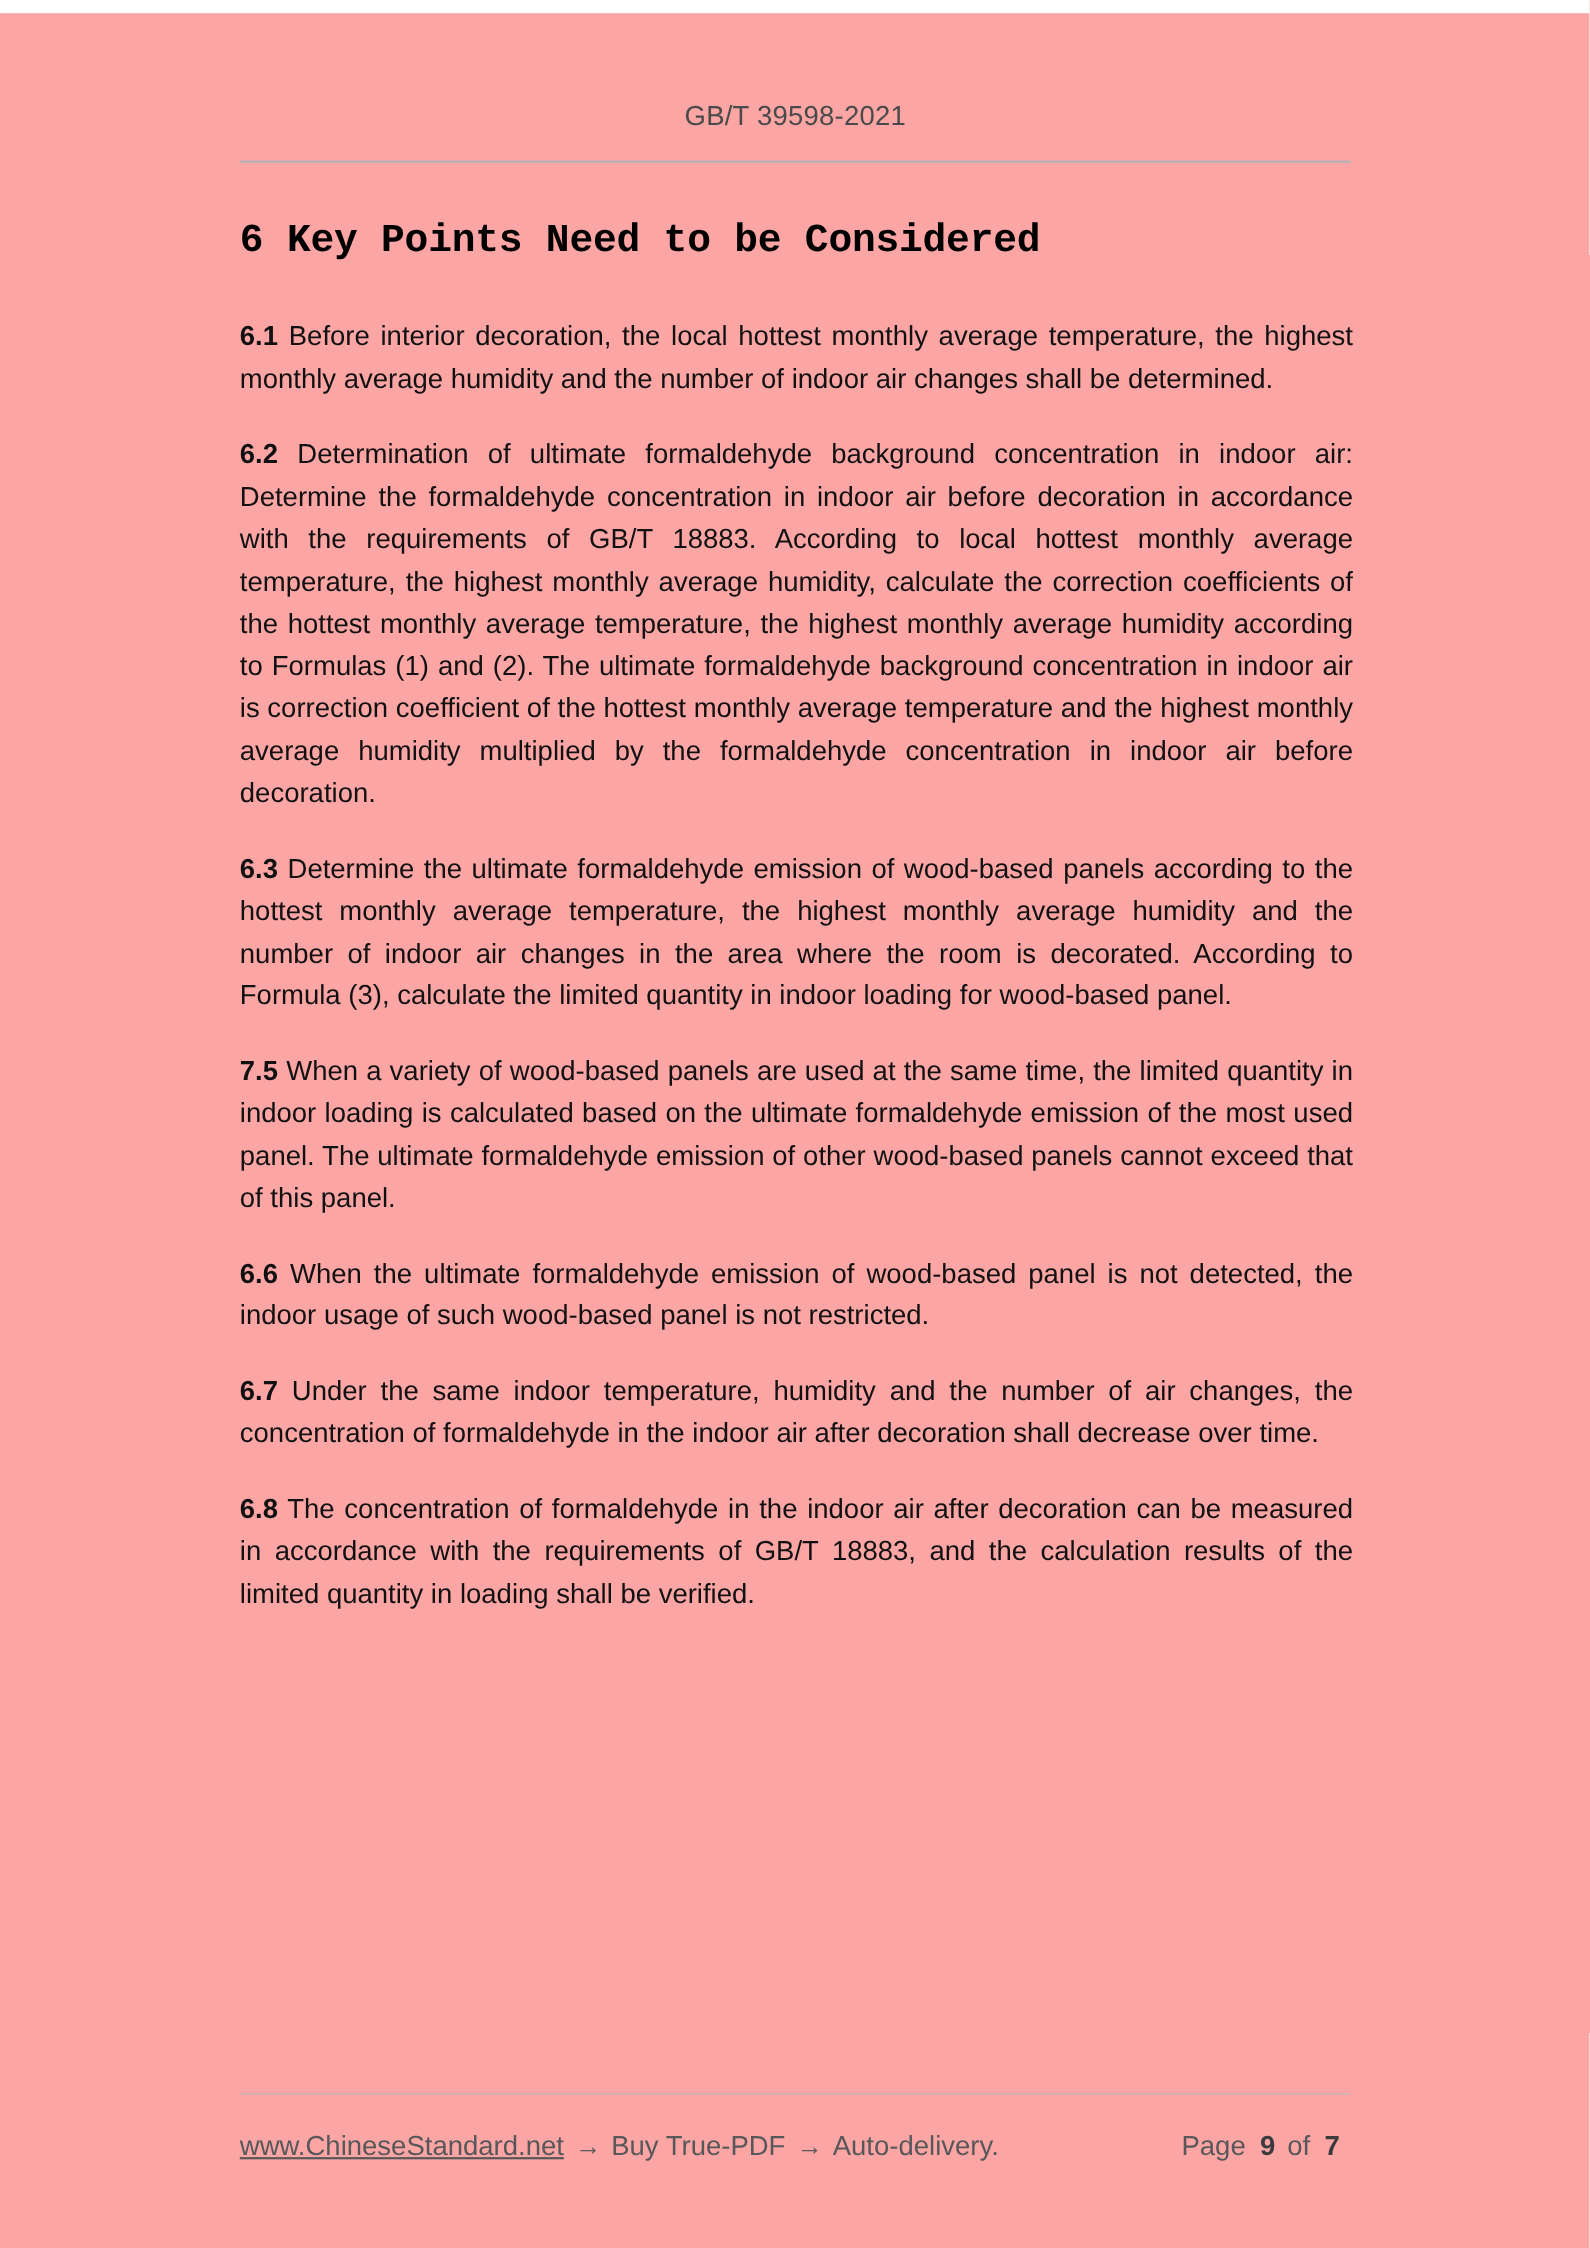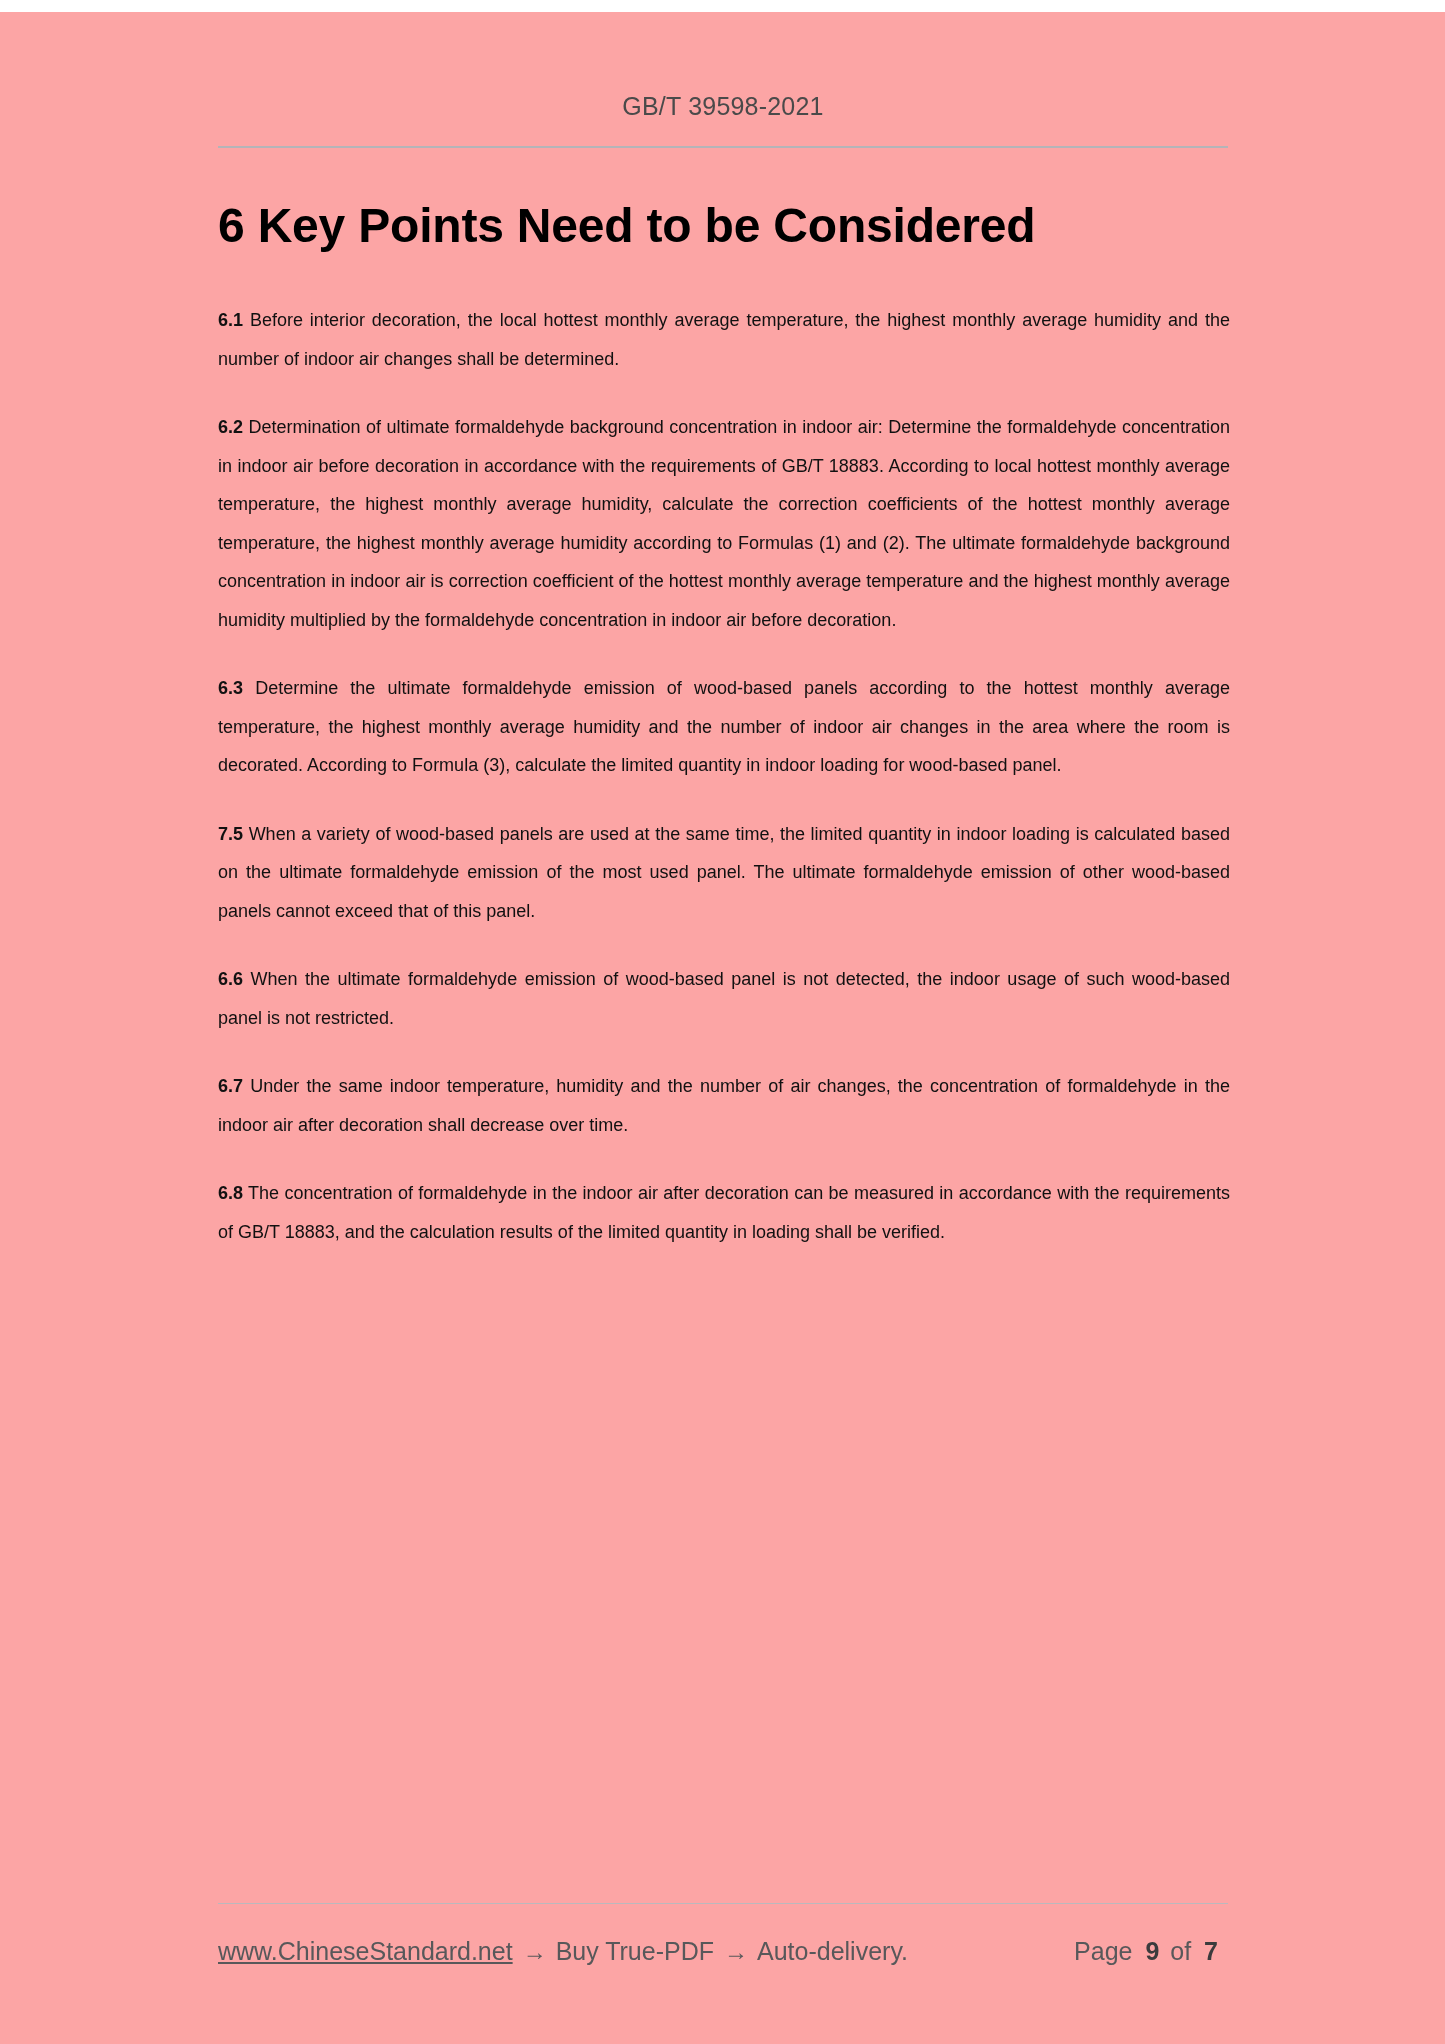--- a/index.html
+++ b/index.html
@@ -46,29 +46,30 @@
   }
 
   
   .content {
     position: absolute;
     left: 218px;
     top: 186px;
     width: 1012px;
   }
   h1.section-title {
-    font-size: 48px;
+    font-size: 36px;
     font-weight: bold;
     margin: 0 0 48px 0;
     letter-spacing: -0.2px;
     line-height: 1.15;
     color: #000000;
+    font-family: Liberation Mono, monospace;
   }
   p.clause {
-    font-size: 18px;
+    font-size: 25px;
     line-height: 38.5px;
     margin: 0 0 30px 0;
     text-align: justify;
     text-justify: inter-word;
     color: #111111;
     hyphens: none;
   }
   p.clause:last-child { margin-bottom: 0; }
   p.clause .num {
     font-weight: bold;

